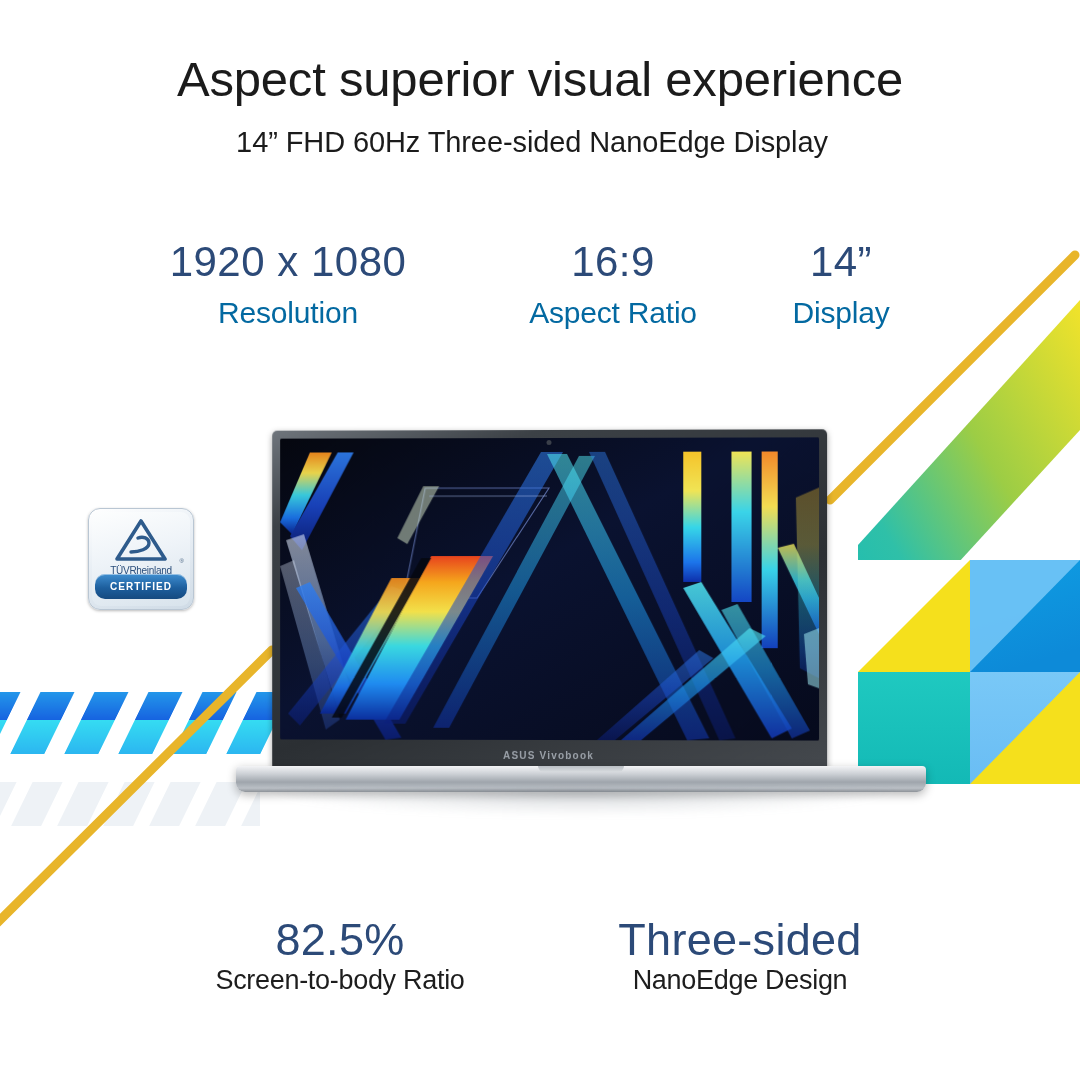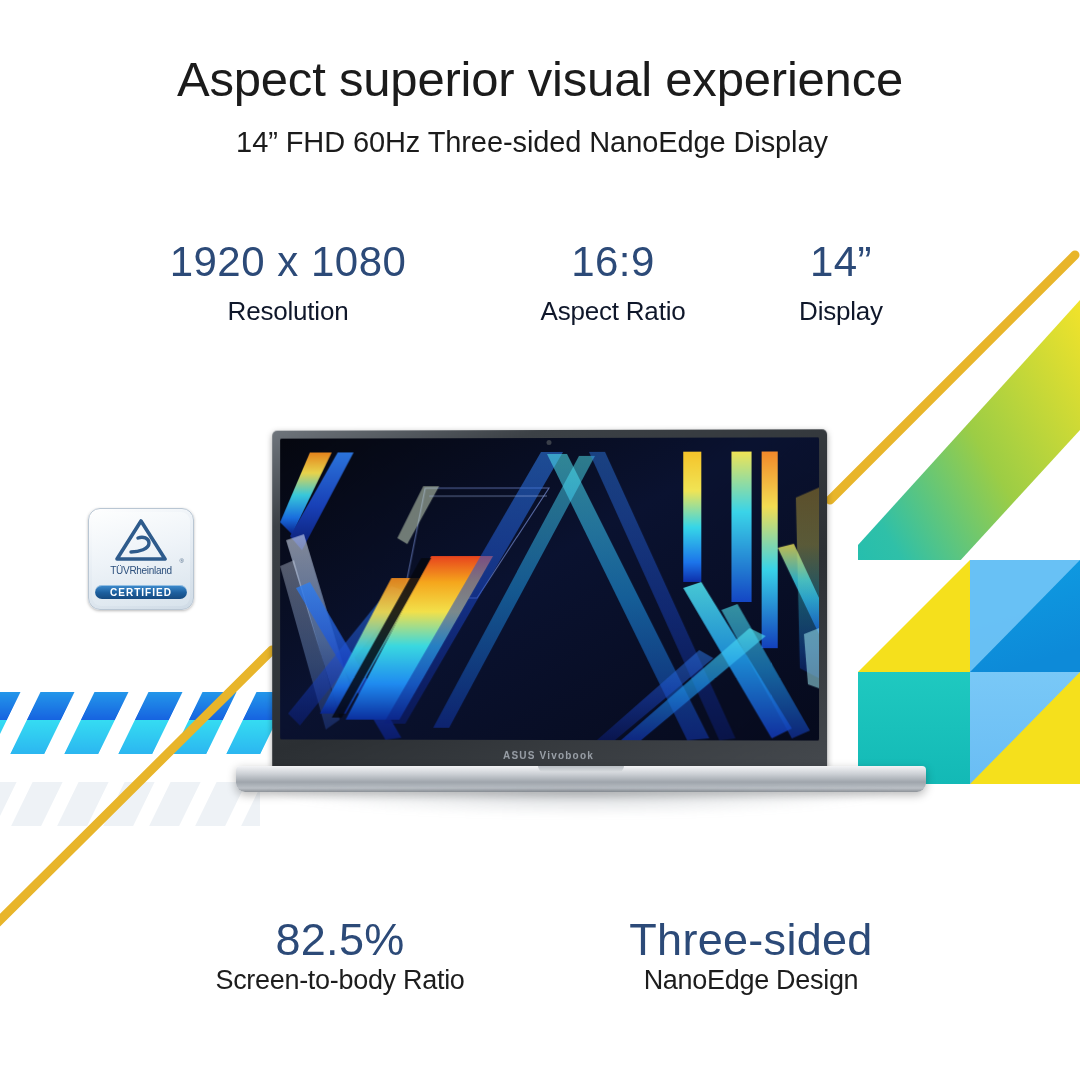--- a/index.html
+++ b/index.html
@@ -50,32 +50,31 @@
   .spec:nth-child(3){ width:210px; margin-left:8px;}
   .spec .val{
     font-size:42px;
     color:#2c4a78;
     font-weight:400;
     line-height:1.15;
     letter-spacing:0.5px;
   }
   .spec .lbl{
     margin-top:10px;
-    font-size:26px;
-    color:#0f172a;
+    font-size:30px;
+    color:#0369a1;
     font-weight:400;
     letter-spacing:-0.2px;
   }
 
   
   .stats{
     position:absolute;top:915px;left:0;right:0;
     display:flex;
     z-index:5;
-    gap:11px;
   }
   .stat{text-align:center;}
   .stat:nth-child(1){width:420px;margin-left:130px;}
   .stat:nth-child(2){width:380px;margin-left:0px;}
   .stat .val{
     font-size:45px;
     color:#2c4a78;
     font-weight:400;
     line-height:1.1;
     letter-spacing:0.3px;
@@ -106,21 +105,21 @@
     font-size:10px;
     letter-spacing:-0.3px;
     color:#2c4f7c;
     font-weight:400;
   }
   .tuv .reg{
     position:absolute;right:9px;top:49px;
     font-size:6px;color:#44617f;
   }
   .tuv .band{
-    position:absolute;left:6px;right:6px;bottom:10px;height:14px;
+    position:absolute;left:6px;right:6px;bottom:10px;height:25px;
     border-radius:10px;
     background:linear-gradient(180deg,#3f8ed0 0%,#1d5f9e 55%,#164a80 100%);
     color:#ffffff;
     font-size:10px;
     font-weight:700;
     letter-spacing:1px;
     display:flex;align-items:center;justify-content:center;
     box-shadow:inset 0 1px 0 rgba(255,255,255,.45);
   }
 

